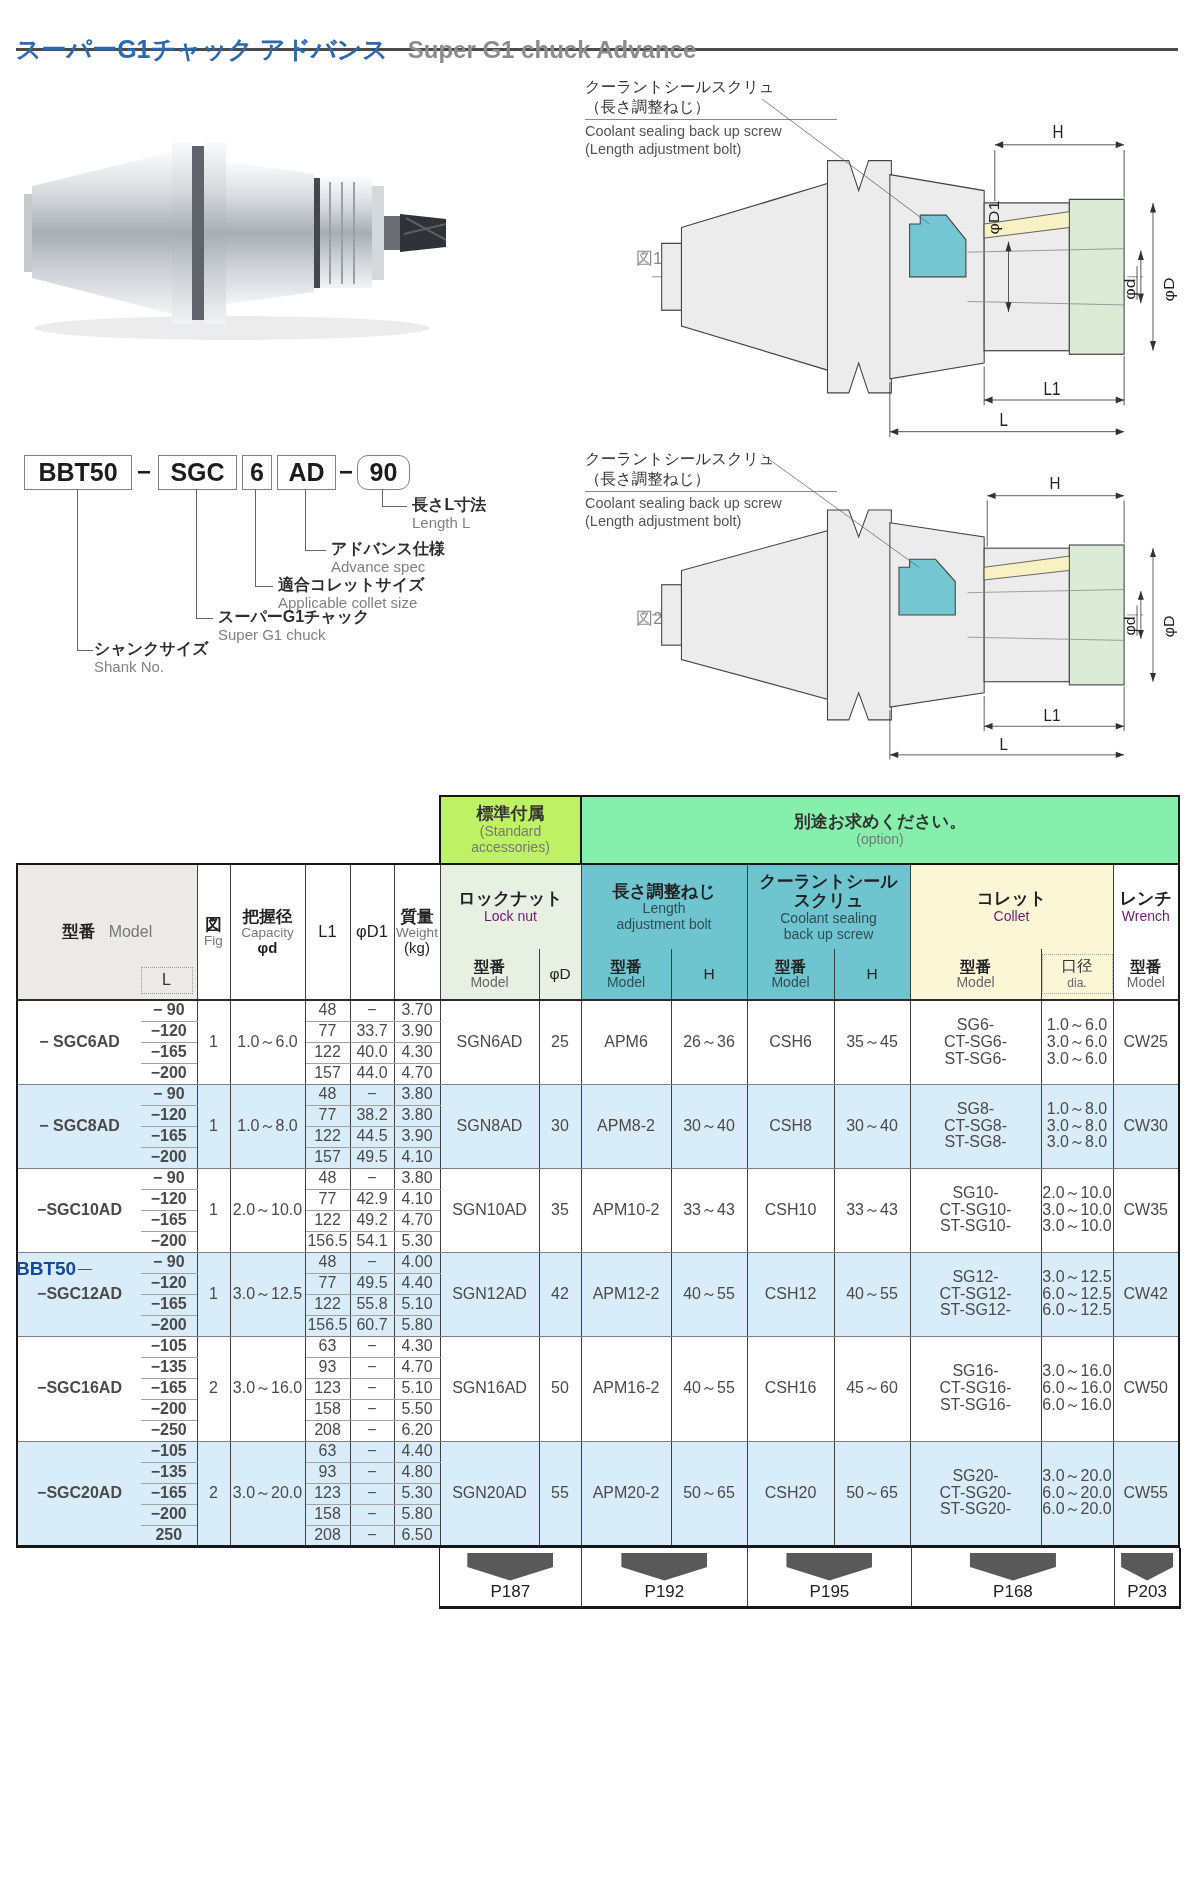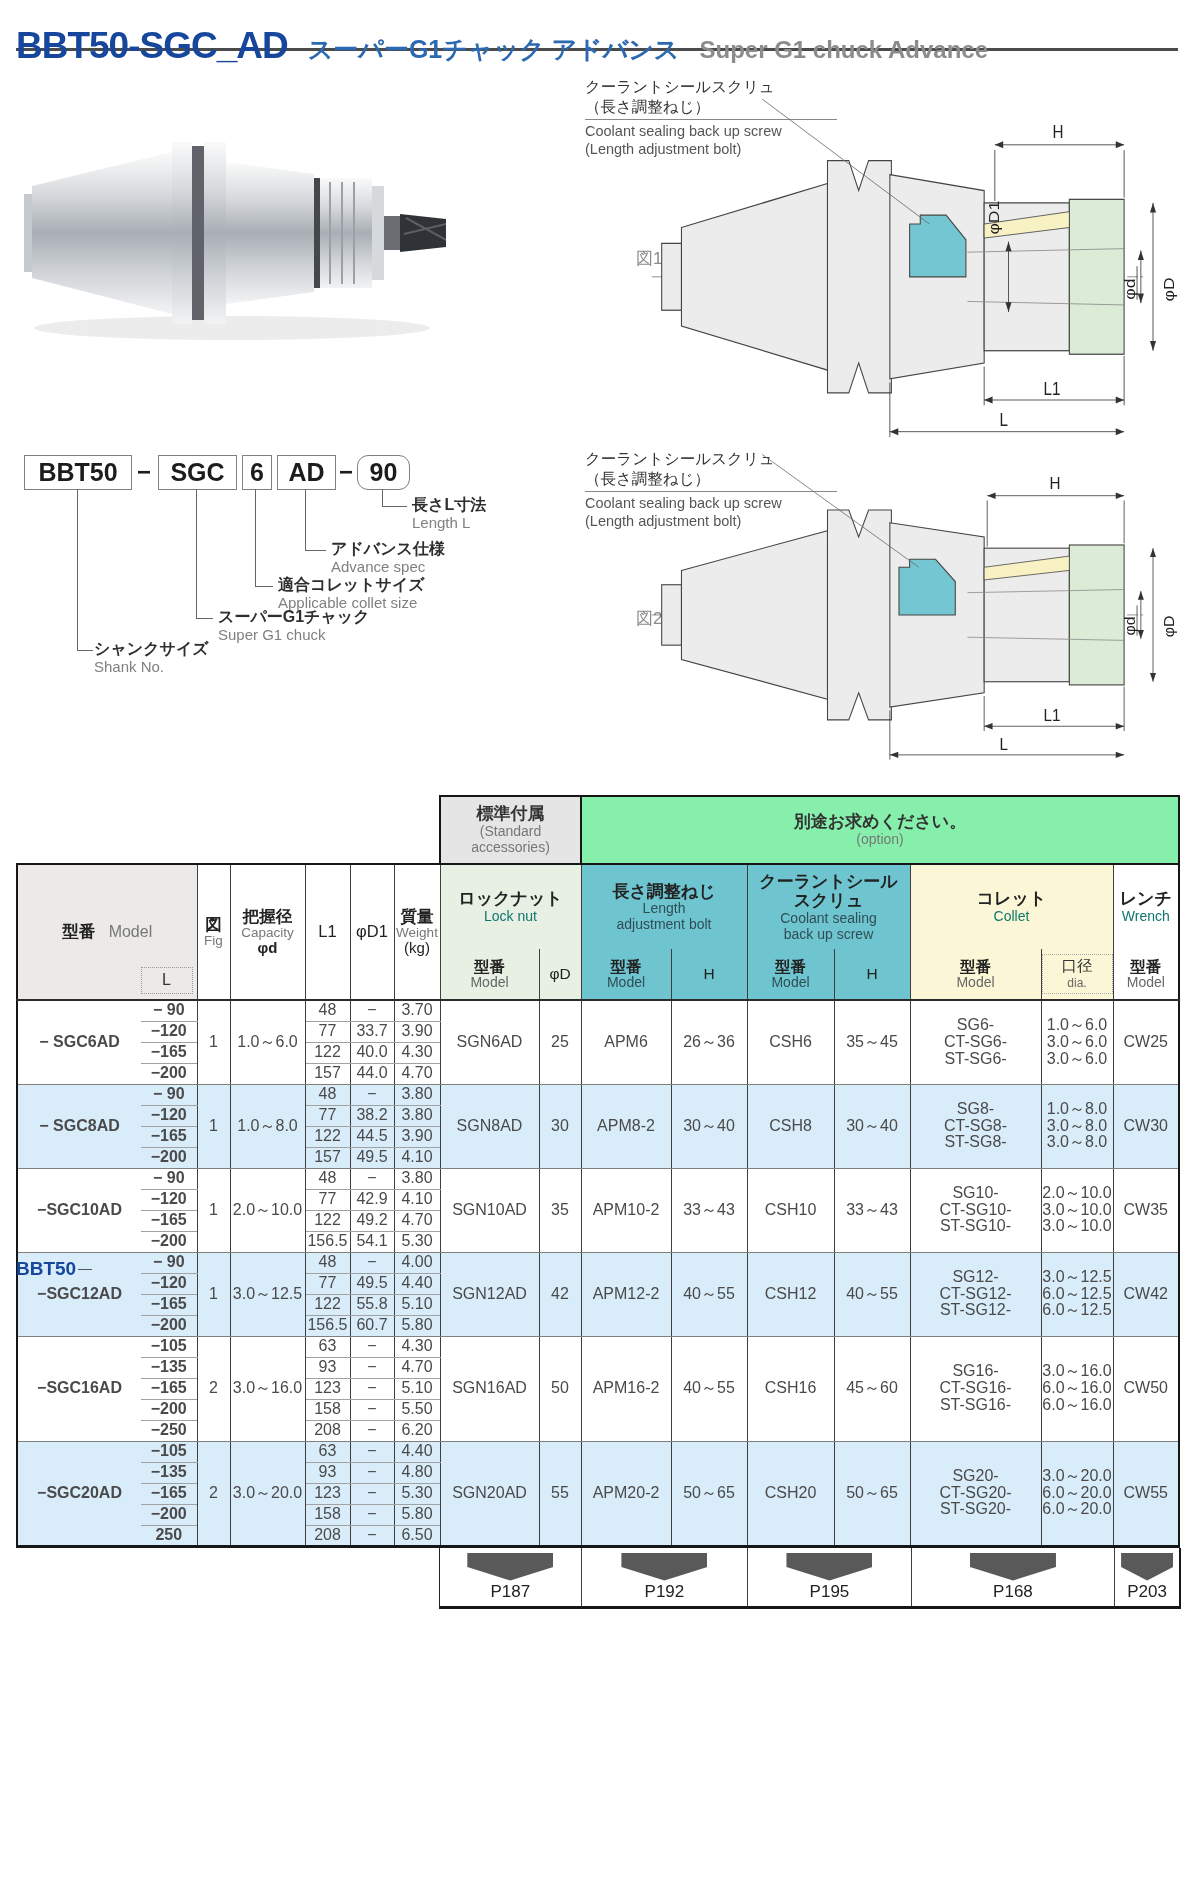--- a/index.html
+++ b/index.html
@@ -42,38 +42,38 @@
   .cb-en{font-size:15px;color:#808080;}
   .l1{left:412px;top:496px;} .l2{left:331px;top:540px;} .l3{left:278px;top:576px;}
   .l4{left:218px;top:608px;} .l5{left:94px;top:640px;}
 
   
   .tablewrap{position:absolute;left:16px;top:795px;width:1162px;}
   table.spec{border-collapse:collapse;table-layout:fixed;width:1162px;}
   table.spec td{padding:0;font-size:16px;color:#4a4a4a;text-align:center;vertical-align:middle;
                 border-left:1px solid #3e3e3e;border-right:1px solid #3e3e3e;line-height:1.05;}
   tr.rowA td{border:none;height:66px;}
-  td.banner-std{border:2px solid #161616 !important;background:#e5e5e5;}
+  td.banner-std{border:2px solid #161616 !important;background:#bef264;}
   td.banner-opt{border:2px solid #161616 !important;background:#86efac;}
   .b-jp{font-size:17px;font-weight:bold;color:#333;}
   .b-en{font-size:14px;color:#777;line-height:1.15;}
   tr.rowB td{border-top:2.5px solid #161616;height:84px;}
   tr.rowC td{border-bottom:2px solid #2b2b2b;height:50px;}
   td.hspan{border-bottom:2px solid #2b2b2b;}
   td.h-model{background:#eceae6;position:relative;}
   .h-jp{font-size:16.5px;font-weight:bold;color:#222;}
   .h-en{font-size:13.5px;color:#777;}
   .h-sym{font-size:15px;font-weight:bold;color:#222;}
   .lbox{position:absolute;right:4px;bottom:5px;width:50px;height:25px;border:1.5px dotted #999;
         color:#333;font-size:16px;display:flex;align-items:center;justify-content:center;}
   td.g-green{background:#e7f0e3;}
   td.g-teal{background:#6ec5d0;}
   td.g-yellow{background:#fbf7d6;}
   .gh-jp{font-size:17px;font-weight:bold;color:#222;line-height:1.15;}
-  .gh-en{font-size:14px;color:#0f766e;line-height:1.12;}
+  .gh-en{font-size:14px;color:#701a75;line-height:1.12;}
   td.g-teal .gh-en{color:#2f4e54;}
   .sh-jp{font-size:15.5px;font-weight:bold;color:#222;}
   .sh-en{font-size:14px;color:#666;}
   td.g-teal .sh-en{color:#2f4e54;}
   .dia-box{display:inline-block;border:1.5px dotted #a8a8a8;padding:3px 8px;font-size:15.5px;color:#333;}
   .dash-l{border-left:1px dashed #9a9a9a !important;}
   .edge-l{border-left:2px solid #161616 !important;}
   .edge-r{border-right:2px solid #161616 !important;}
 
   
@@ -108,21 +108,20 @@
          clip-path:polygon(0 0,100% 0,100% 52%,50% 100%,0 52%);}
   .fw5 .arrow{width:52px;}
   .fpage{font-size:17px;color:#222;margin-top:1px;}
 </style>
 </head>
 <body>
 
 <div class="page">
 
   <div class="hdr">
-    <span class="hdr-code">BBT50-SGC_AD</span>
     <span class="hdr-jp">スーパーG1チャック アドバンス</span>
     <span class="hdr-en">Super G1 chuck Advance</span>
   </div>
 
   <svg class="figsvg" style="left:22px;top:66px;" width="424" height="288" viewBox="0 0 424 288">
     <defs>
       <linearGradient id="met" x1="0" y1="0" x2="0" y2="1">
         <stop offset="0" stop-color="#fafafa"></stop>
           <stop offset="0.25" stop-color="#d8dbde"></stop>
         <stop offset="0.5" stop-color="#a8aeb4"></stop>

